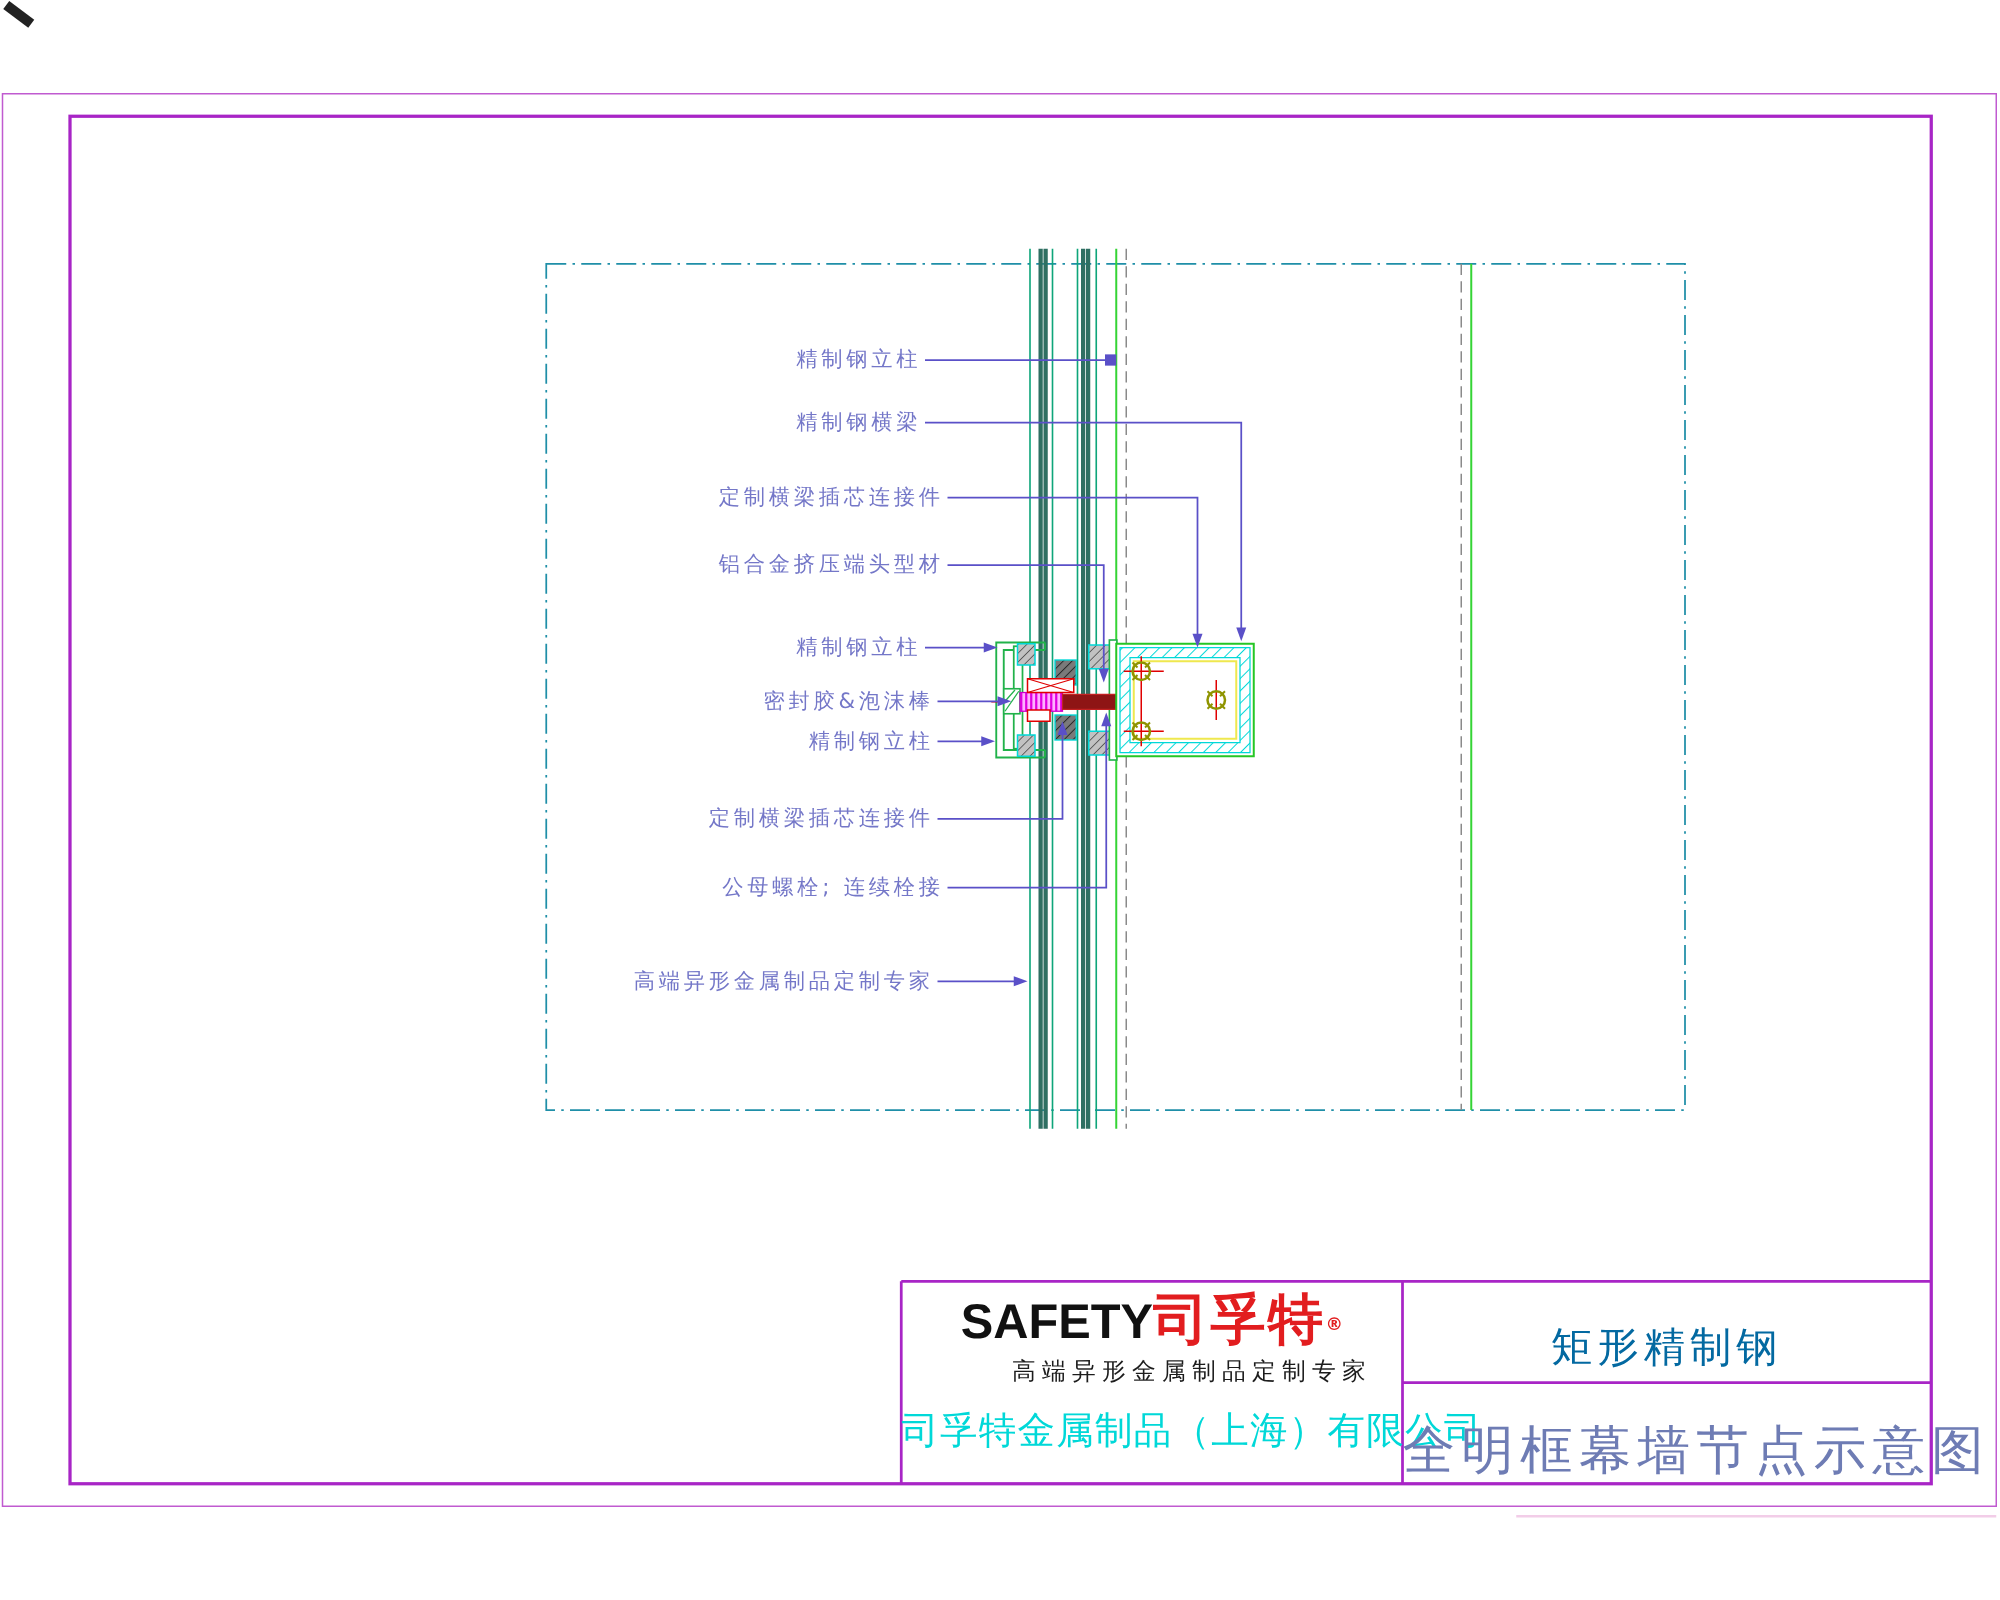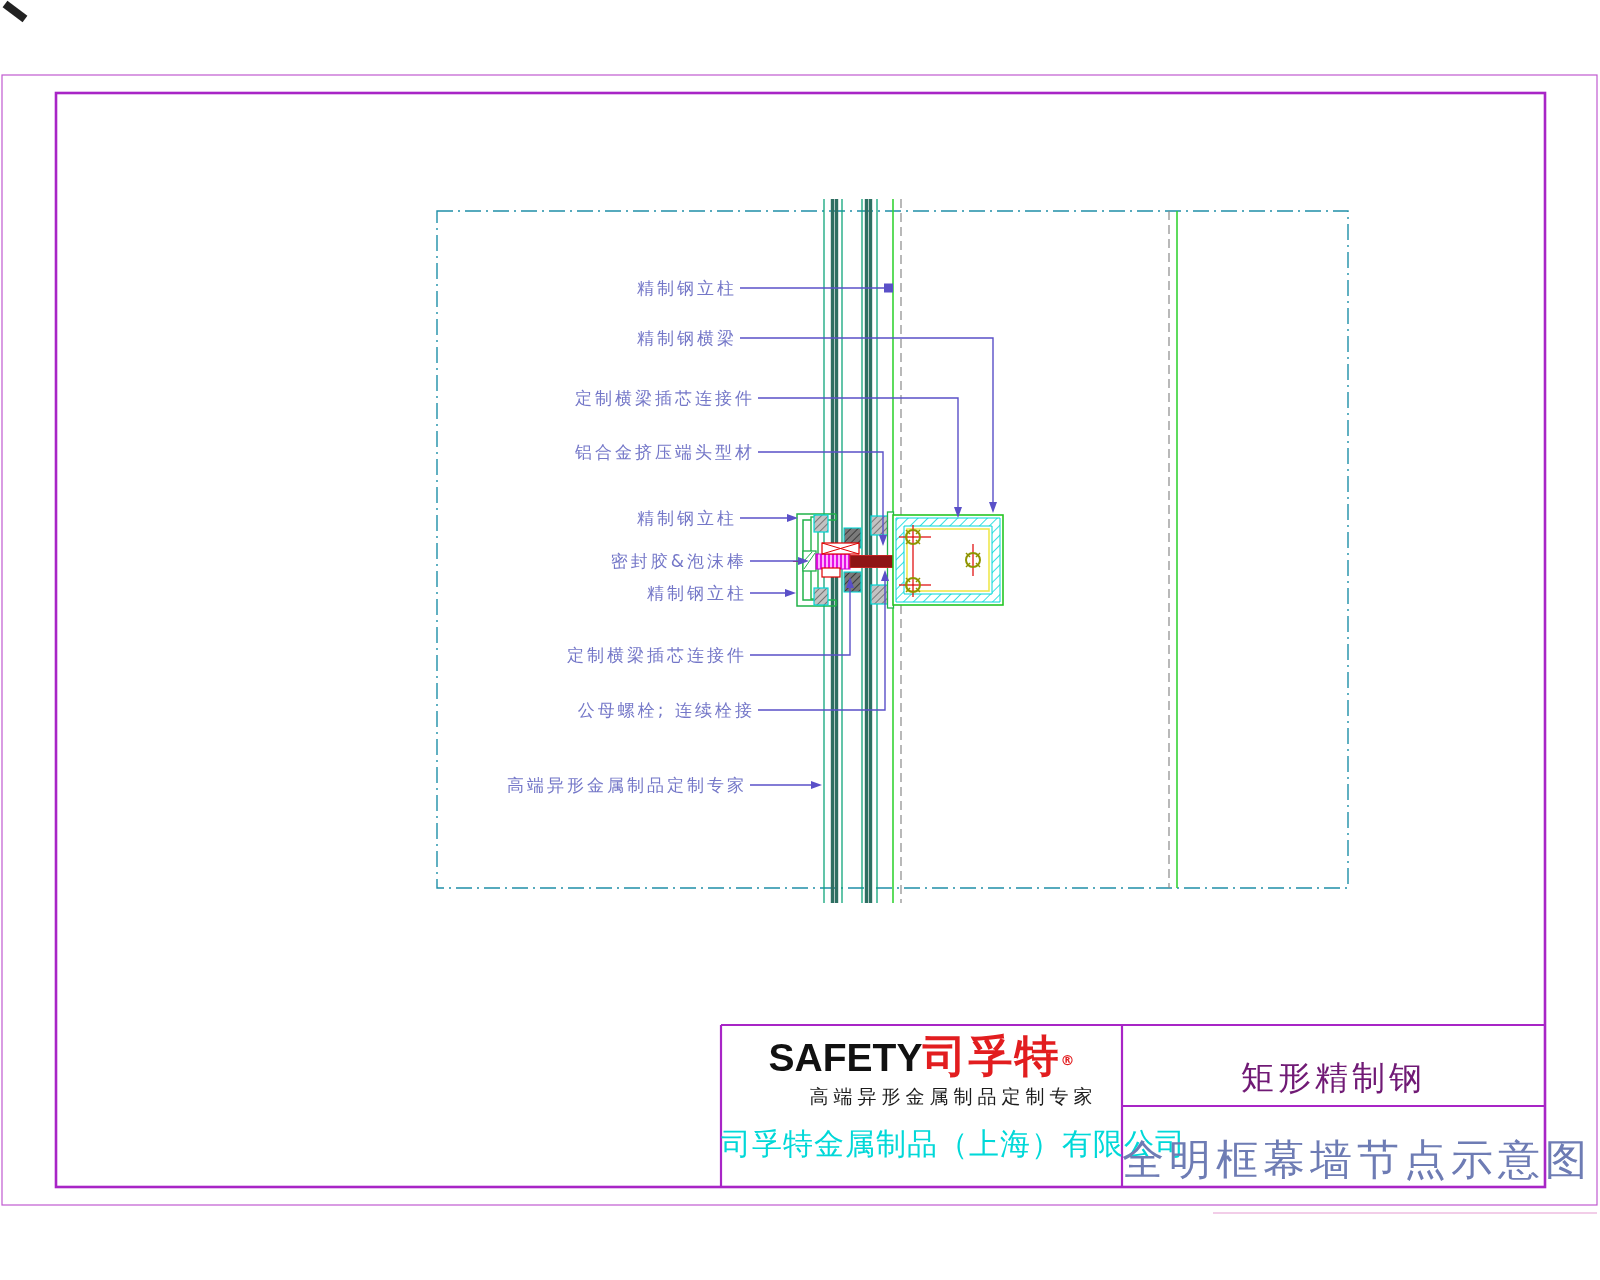--- a/index.html
+++ b/index.html
@@ -13,21 +13,21 @@
     position:absolute;color:#7477c8;font-size:17px;letter-spacing:3px;
     white-space:nowrap;line-height:22px;font-family:"DejaVu Sans", sans-serif;text-align:center;
   }
   .tb-text{position:absolute;white-space:nowrap;text-align:center;}
   .logo-row{left:721px;top:1030px;width:401px;height:52px;line-height:52px;}
   .logo-en{font-size:39px;font-weight:700;color:#111111;letter-spacing:0px;font-family:"Liberation Sans", sans-serif;}
   .logo-cn{font-size:44px;font-weight:900;color:#e21d1f;letter-spacing:2px;font-family:"Liberation Sans", sans-serif;}
   .logo-reg{font-size:14px;color:#e21d1f;vertical-align:super;font-weight:700;}
   .tagline{left:721px;top:1084px;width:401px;font-size:19px;font-weight:400;color:#1c1c1c;letter-spacing:5px;font-family:"Liberation Sans", sans-serif;padding-left:32px;}
   .company{left:721px;top:1124px;width:401px;font-size:30px;color:#00d8d8;letter-spacing:1px;font-family:"DejaVu Serif", serif;}
-  .product{left:1122px;top:1056px;width:423px;font-size:33px;color:#701a75;letter-spacing:4px;font-family:"DejaVu Serif", serif;}
+  .product{left:1122px;top:1056px;width:423px;font-size:33px;color:#0369a1;letter-spacing:4px;font-family:"DejaVu Serif", serif;}
   .drawing-title{left:1122px;top:1132px;width:423px;font-size:42px;color:#6e7cb4;letter-spacing:5px;font-family:"DejaVu Serif", serif;}
 </style>
 </head>
 <body>
 
 <div id="stage">
 
   <svg class="draw" width="1600" height="1280" viewBox="0 0 1600 1280">
     <defs>
       <pattern id="cyanHatch" width="7" height="7" patternUnits="userSpaceOnUse" patternTransform="rotate(45)">

